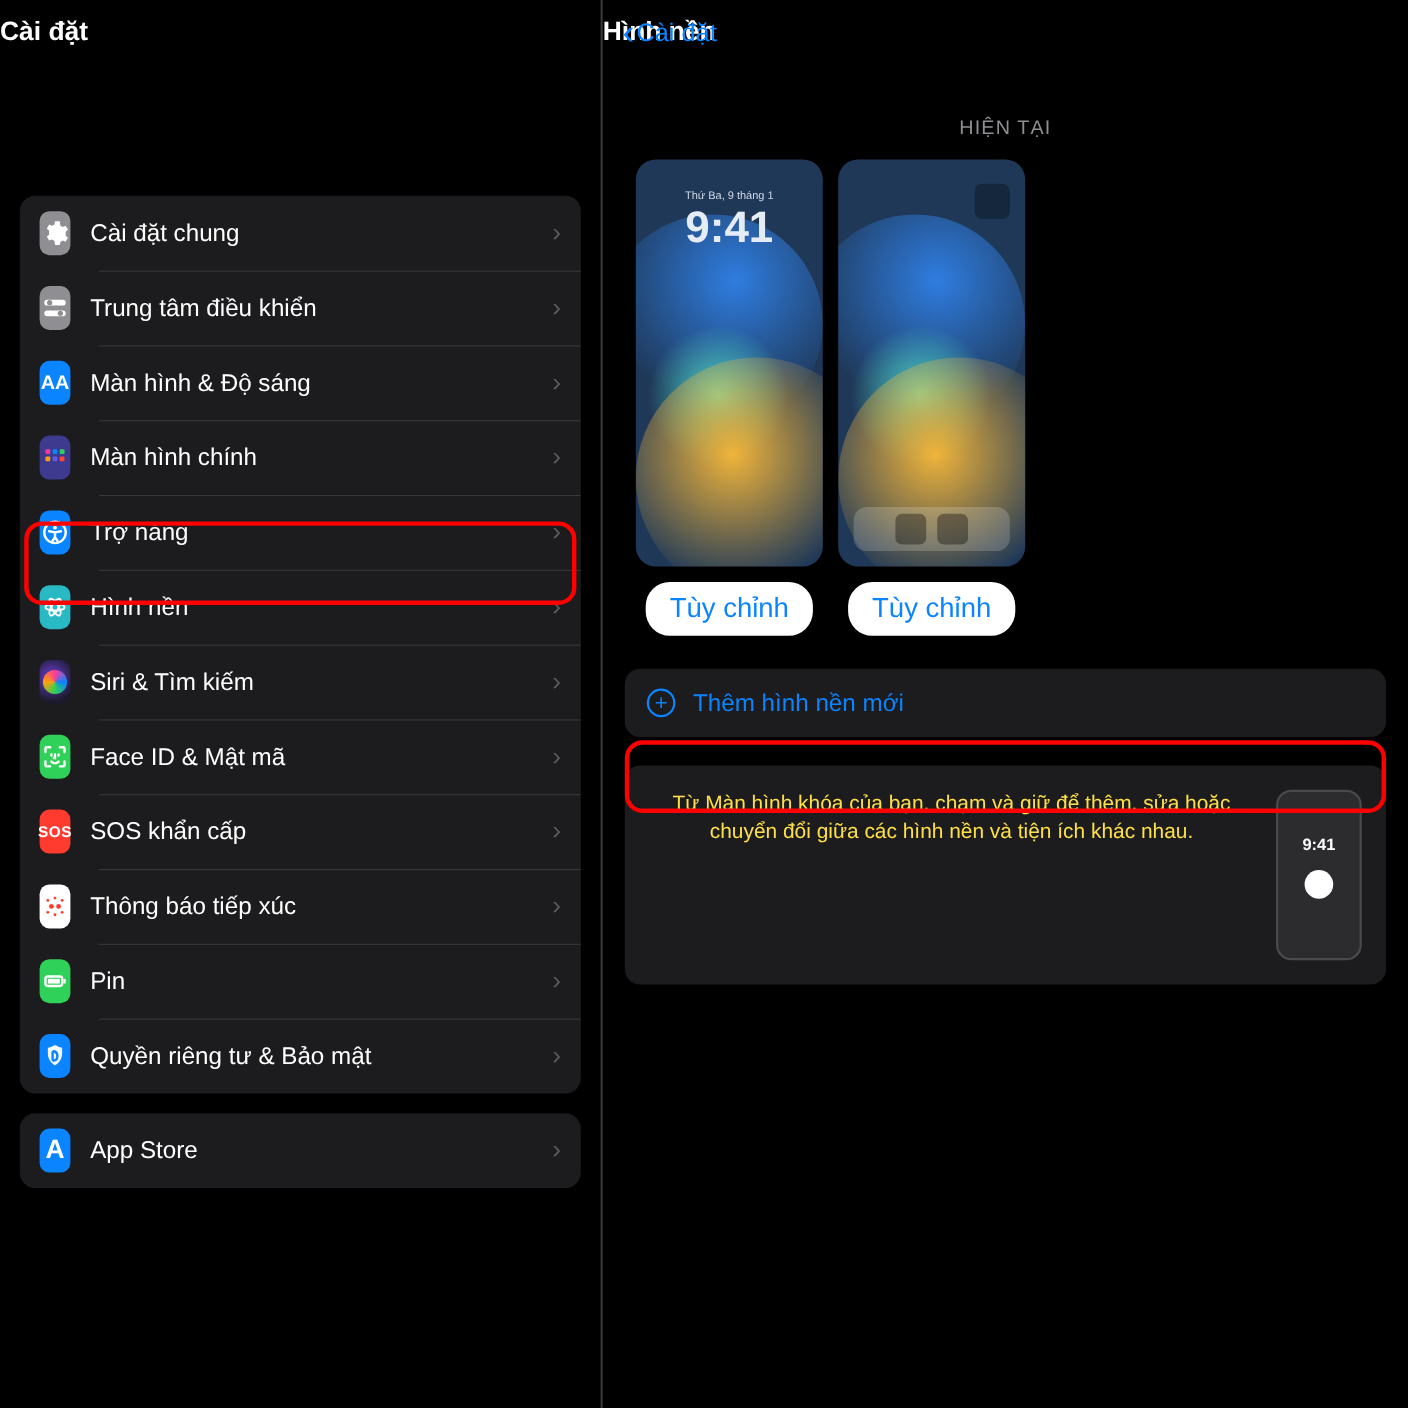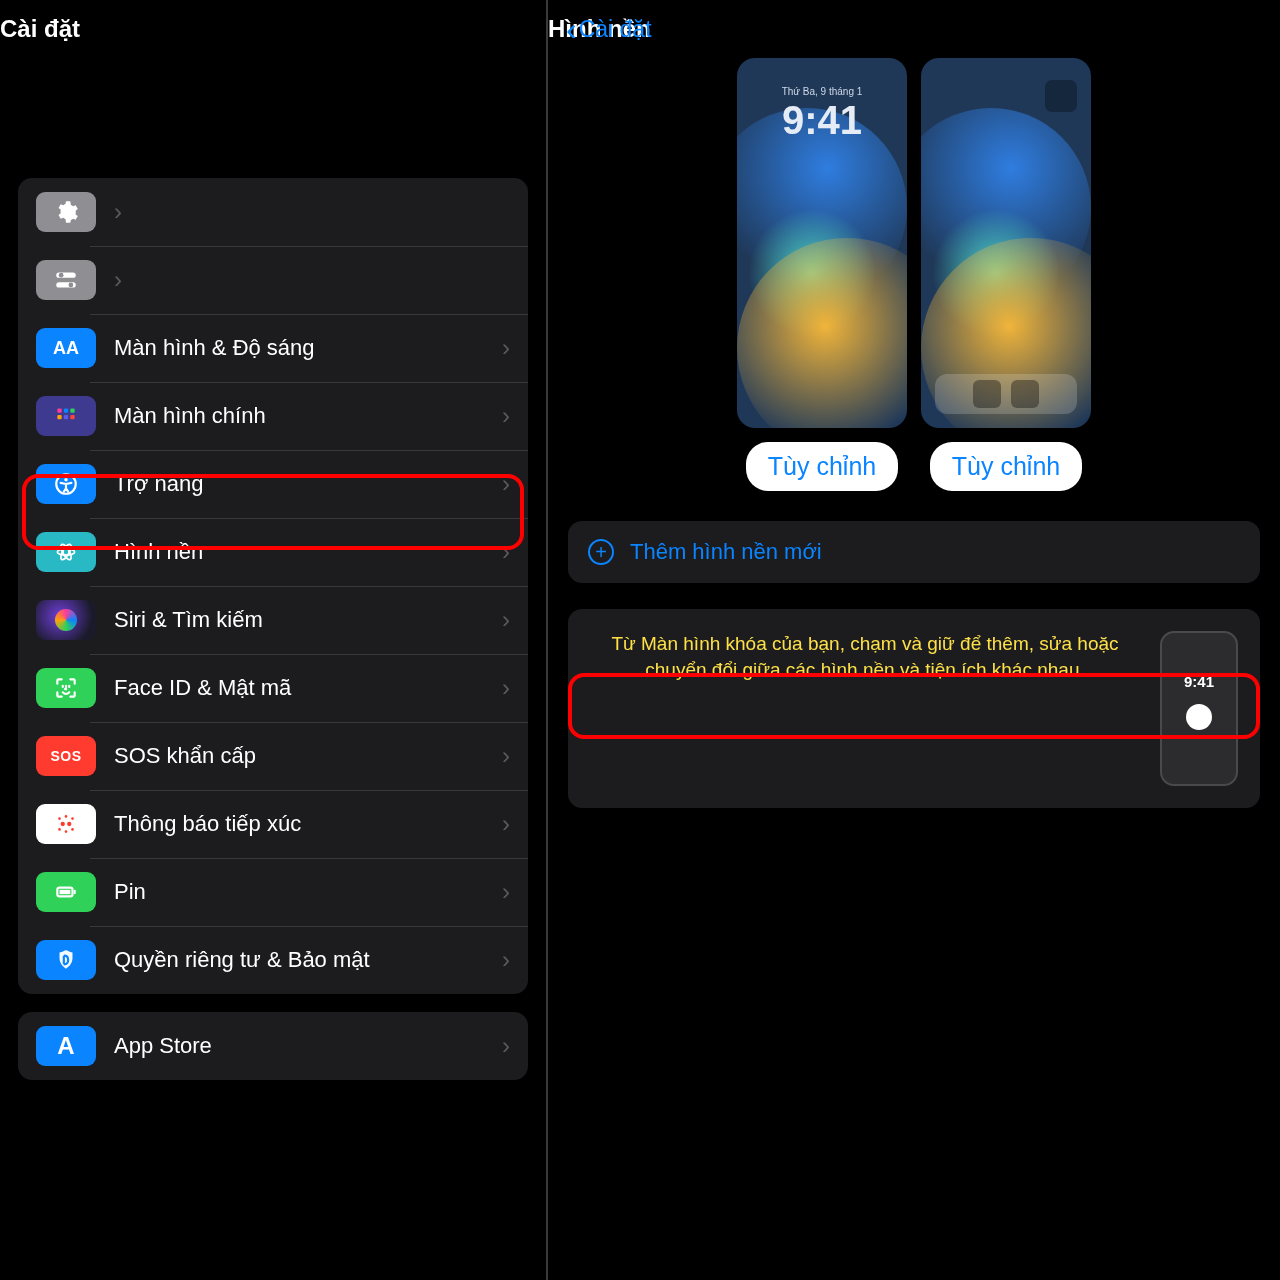--- a/index.html
+++ b/index.html
@@ -60,21 +60,21 @@
   min-height: 64px;
 }
 .row + .row::before {
   content: "";
   position: absolute;
   left: 72px; right: 0; top: 0;
   height: 1px;
   background: #38383a;
 }
 .row-icon {
-  width: 60px; height: 40px;
+  width: 28px; height: 40px;
   border-radius: 9px;
   margin-right: 18px;
   display: flex;
   align-items: center;
   justify-content: center;
   font-size: 22px;
   font-weight: 600;
   flex-shrink: 0;
 }
 .row-label {
@@ -115,21 +115,21 @@
 .section-header {
   text-align: center;
   color: #8e8e93;
   font-size: 18px;
   letter-spacing: 1px;
   margin-top: 48px;
   margin-bottom: 18px;
 }
 .previews {
   display: flex;
-  justify-content: center;
+  justify-content: flex-start;
   gap: 14px;
   padding: 0 30px;
 }
 .preview {
   width: 170px;
   display: flex;
   flex-direction: column;
   align-items: center;
 }
 .thumb {
@@ -284,32 +284,34 @@
   </div>
 
   <div class="group top-spacer">
 
     <div class="row">
       <div class="row-icon ic-gear">
         <svg viewBox="0 0 24 24" fill="#fff">
             <path d="M12 8a4 4 0 100 8 4 4 0 000-8zm9 4a7.9 7.9 0 00-.1-1.2l2-1.6-2-3.4-2.4 1a8 8 0 00-2-1.2L16 2h-4l-.5 2.6a8 8 0 00-2 1.2l-2.4-1-2 3.4 2 1.6A8 8 0 007 12c0 .4 0 .8.1 1.2l-2 1.6 2 3.4 2.4-1c.6.5 1.3.9 2 1.2L12 22h4l.5-2.6c.7-.3 1.4-.7 2-1.2l2.4 1 2-3.4-2-1.6c.1-.4.1-.8.1-1.2z"></path>
           </svg>
       </div>
+      <div class="row-label">Cài đặt chung</div>
       <div class="chevron">›</div>
     </div>
 
     <div class="row">
       <div class="row-icon ic-cc">
         <svg viewBox="0 0 24 24">
             <rect x="3" y="5" width="18" height="5" rx="2.5" fill="#fff"></rect>
             <circle cx="7.5" cy="7.5" r="2.2" fill="#8e8e93"></circle>
             <rect x="3" y="14" width="18" height="5" rx="2.5" fill="#fff"></rect>
             <circle cx="16.5" cy="16.5" r="2.2" fill="#8e8e93"></circle>
           </svg>
       </div>
+      <div class="row-label">Trung tâm điều khiển</div>
       <div class="chevron">›</div>
     </div>
 
     <div class="row">
       <div class="row-icon ic-disp">
           <span>AA</span>
         </div>
       <div class="row-label">Màn hình &amp; Độ sáng</div>
       <div class="chevron">›</div>
     </div>
@@ -438,20 +440,21 @@
 
 <div class="pane pane-right">
   <div class="title-bar">
     <div class="back-btn">
       <span class="back-chevron">‹</span>
       <span>Cài đặt</span>
     </div>
     <span>Hình nền</span>
   </div>
 
+  <div class="section-header">HIỆN TẠI</div>
 
   <div class="previews">
     <div class="preview">
       <div class="thumb lock">
         <div class="blob2"></div>
           <div class="blob3"></div>
           <div class="blob1"></div>
         <div class="lock-date">Thứ Ba, 9 tháng 1</div>
         <div class="lock-time">9:41</div>
       </div>

